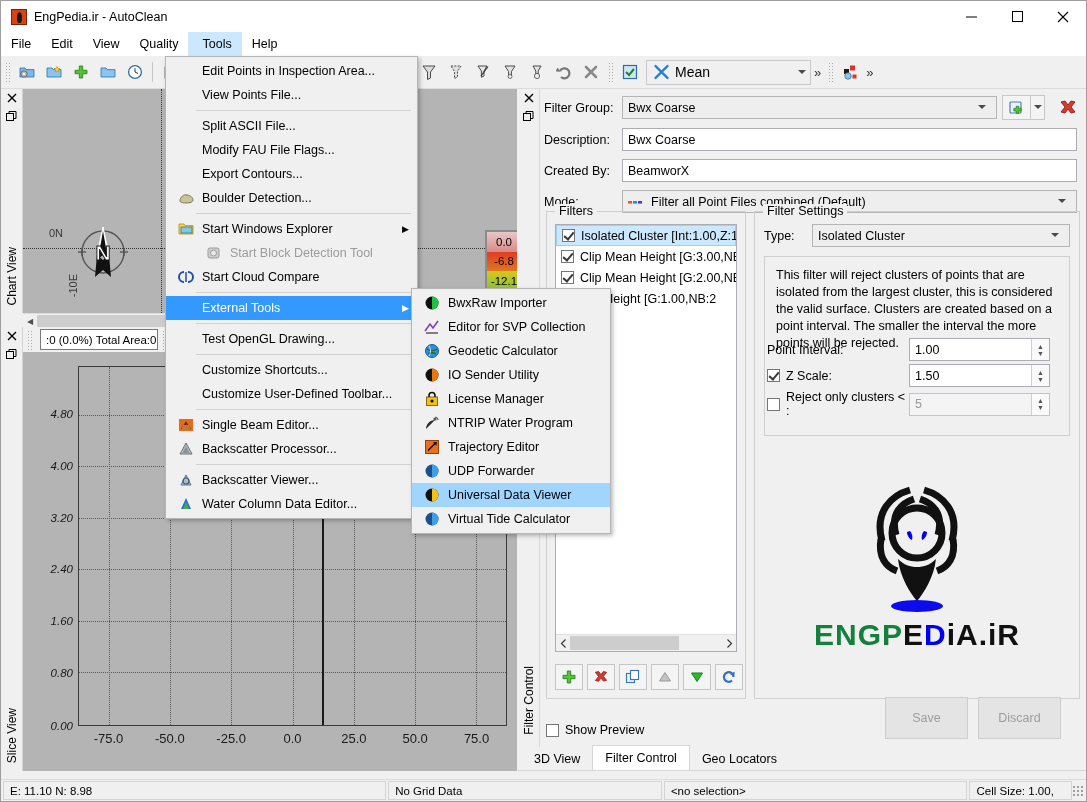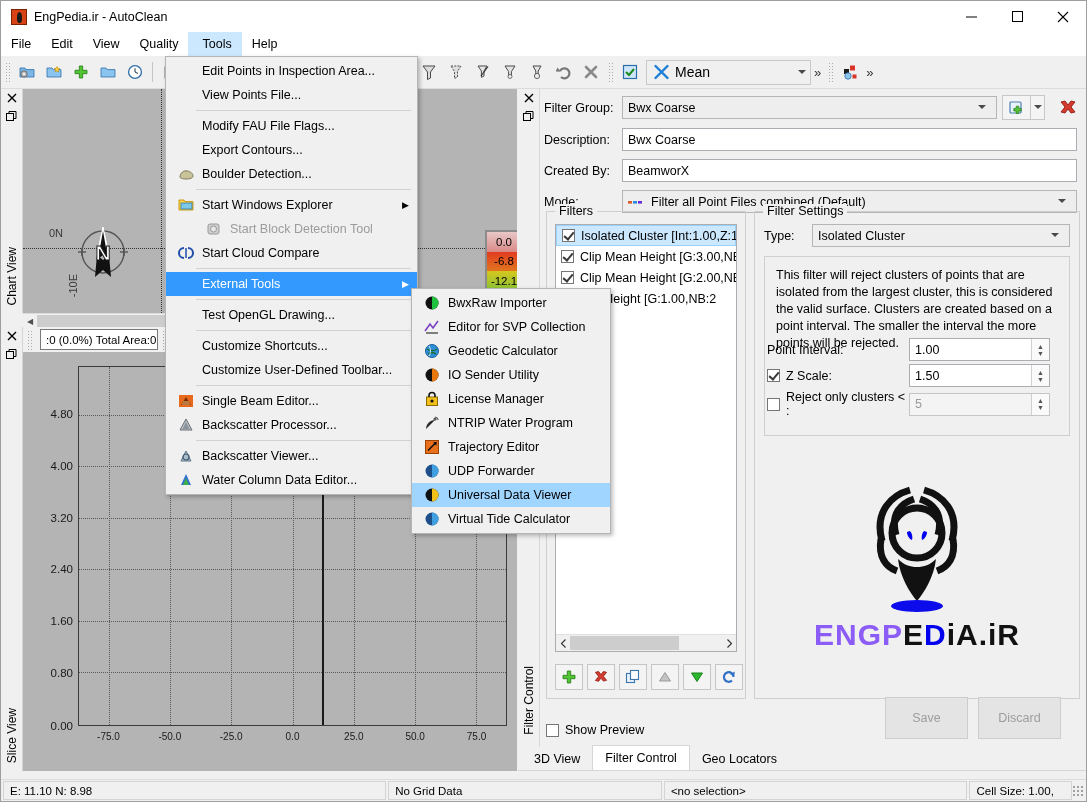--- a/index.html
+++ b/index.html
@@ -141,23 +141,23 @@
   .area-field {
     height: 21px; border: 1px solid #7a7a7a; background: #fff;
     display: flex; align-items: center; padding: 0 5px; font-size: 11.5px; color: #000;
     margin-left: 5px; overflow: hidden; white-space: nowrap; max-width: 118px;
   }
   .slice-plot {
     position: absolute; left: 0; top: 25px; width: 494px; height: 419px;
     background: #b4b4b4;
   }
   .sp-ylab { position: absolute; right: 0; transform: translateY(-50%);
-    font-size: 11.5px; color: #1a1a1a; }
+    font-size: 11.5px; color: #1a1a1a; font-style: italic; }
   .sp-xlab { position: absolute; top: 2px; transform: translateX(-50%);
-    font-size: 10px; color: #1a1a1a; }
+    font-size: 13px; color: #1a1a1a; }
   .gridline-h { position: absolute; height: 0; border-top: 1px dotted #5a5a5a; }
   .gridline-v { position: absolute; width: 0; border-left: 1px dotted #5a5a5a; }
 
   
   .rightpanel {
     position: absolute; left: 517px; top: 88px; width: 568px; height: 682px;
     background: #f0f0f0;
   }
   .rp-dock {
     position: absolute; left: 0; top: 0; width: 22px; height: 682px;
@@ -788,21 +788,21 @@
                 <path d="M33 58 C30 76 38 86 49 90"></path>
                 <path d="M105 58 C108 76 100 86 89 90"></path>
               </g>
               <circle cx="69" cy="52" r="25" fill="none" stroke="#111" stroke-width="7"></circle>
               <path d="M50 78 C52 96 62 112 69 120 C76 112 86 96 88 78 C82 84 76 86 69 86 C62 86 56 84 50 78 Z" fill="#111"></path>
               <path d="M62 50c2 2 3 6 2 9-3-1-5-5-5-8z" fill="#0000ee"></path>
               <path d="M76 50c-2 2-3 6-2 9 3-1 5-5 5-8z" fill="#0000ee"></path>
               <ellipse cx="69" cy="125" rx="26" ry="6" fill="#0b0beb"></ellipse>
             </svg>
           </div>
-          <div class="logo-text"><span style="color:#8b5cf6;">ENGP</span><span style="color:#111;">E</span><span style="color:#0000ee;">D</span><span style="color:#111;">iA.iR</span></div>
+          <div class="logo-text"><span style="color:#15803d;">ENGP</span><span style="color:#111;">E</span><span style="color:#0000ee;">D</span><span style="color:#111;">iA.iR</span></div>
         </div>
       </div>
 
       <div class="preview-row">
         <span class="cbx"></span>
         <span style="font-size:12.5px;">Show Preview</span>
       </div>
       <div style="position:absolute;right:118px;bottom:32px;">
         <div class="btn-gray">Save</div>
       </div>
@@ -832,20 +832,24 @@
       <span class="mi-ico"></span>
       <span class="mi-text">Edit Points in Inspection Area...</span>
     </div>
     <div class="mi">
       <span class="mi-ico"></span>
       <span class="mi-text">View Points File...</span>
     </div>
     <div class="msep"></div>
     <div class="mi">
       <span class="mi-ico"></span>
+      <span class="mi-text">Split ASCII File...</span>
+    </div>
+    <div class="mi">
+      <span class="mi-ico"></span>
       <span class="mi-text">Modify FAU File Flags...</span>
     </div>
     <div class="mi">
       <span class="mi-ico"></span>
       <span class="mi-text">Export Contours...</span>
     </div>
     <div class="mi">
       <span class="mi-ico">
         <svg width="16" height="14" viewBox="0 0 16 14">
             <path d="M2 10c0-4 4-7 7-6 4 .5 6 3 6 5 0 2-3 3-7 3s-6-1-6-2z" fill="#c9c39a" stroke="#7d7654" stroke-width="1"></path>

